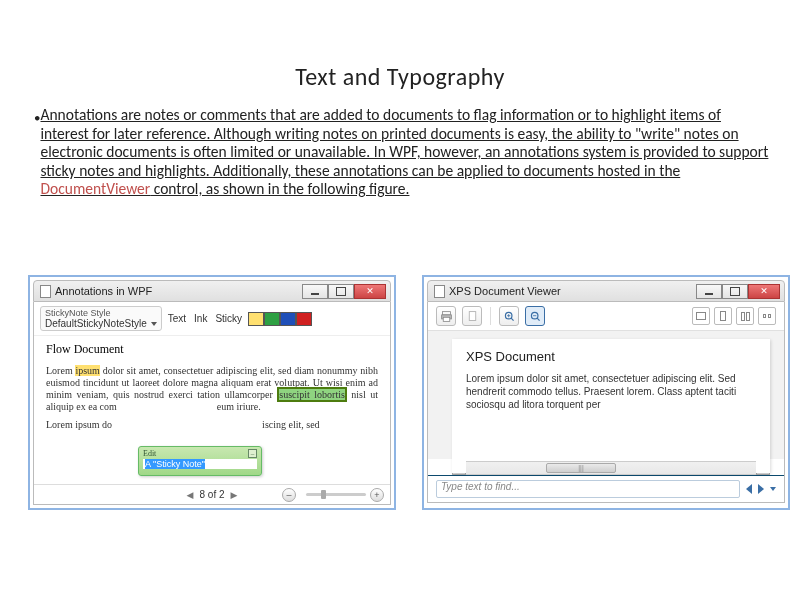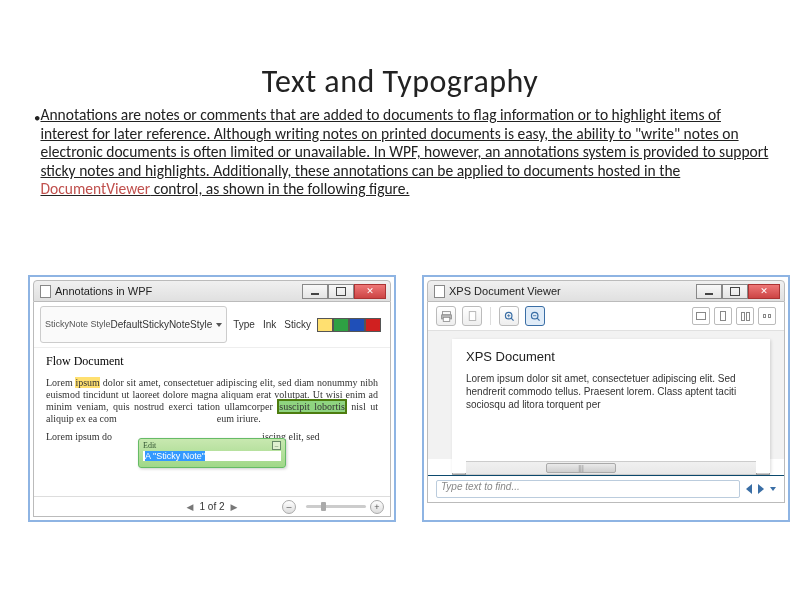--- a/index.html
+++ b/index.html
@@ -1,17 +1,17 @@
 <!DOCTYPE html>
 <html><head>
 <meta charset="utf-8">
 <style>
 * { margin: 0; padding: 0; box-sizing: border-box; }
 body { width: 800px; height: 600px; background: white; font-family: Calibri, Arial, sans-serif; position: relative; }
-.title { text-align: center; font-size: 32px; font-weight: normal; color: #222; margin-top: 62px; letter-spacing: 0.5px; }
+.title { text-align: center; font-size: 24px; font-weight: normal; color: #222; margin-top: 62px; letter-spacing: 0.5px; }
 .bullet-wrap { position: absolute; top: 106px; left: 28px; width: 744px; }
 .bullet { display: flex; align-items: flex-start; }
 .bullet-dot { width: 24px; font-size: 13px; color: #222; padding-top: 4px; padding-left: 6px; }
 .body-text { font-size: 15.5px; line-height: 18.5px; color: #222; text-decoration: underline; }
 .body-text .link { color: #c0504d; }
 .figures { position: absolute; top: 275px; left: 28px; display: flex; gap: 26px; }
 .fig-frame { border: 2px solid #8eb4e3; padding: 3px; background: white; }
 
 
 .win { width: 358px; font-size: 11px; font-family: 'Segoe UI', Arial, sans-serif; }
@@ -21,33 +21,33 @@
 .titlebar-text { color: #222; font-size: 11px; }
 .win-btns { display: flex; gap: 0; }
 .win-btn { width: 26px; height: 15px; border: 1px solid #888; font-size: 9px; display: flex; align-items: center; justify-content: center; background: linear-gradient(to bottom, #f8f8f8, #e4e4e4); }
 .win-btn.min::after { content: ''; width: 8px; height: 2px; background: #444; margin-top: 5px; }
 .win-btn.max::after { content: ''; width: 8px; height: 7px; border: 1px solid #444; }
 .win-btn.close { background: linear-gradient(to bottom, #e77, #c44); border-color: #a33; color: white; width: 32px; }
 .win-body { border: 1px solid #bbb; border-top: none; background: white; }
 
 
 .toolbar1 { display: flex; align-items: center; gap: 4px; padding: 4px 6px; border-bottom: 1px solid #eee; }
-.style-group { display: flex; border: 1px solid #ccc; border-radius: 3px; padding: 12px 4px; font-size: 9px; background: #fafafa; }
+.style-group { display: flex; flex-direction: column; border: 1px solid #ccc; border-radius: 3px; padding: 1px 4px; font-size: 9px; background: #fafafa; }
 .style-group .lbl { color: #555; font-size: 9px; }
 .style-dd { display: flex; align-items: center; gap: 4px; font-size: 10px; color: #333; }
 .dd-arrow { width: 0; height: 0; border-left: 3px solid transparent; border-right: 3px solid transparent; border-top: 4px solid #555; }
 .txtbtn { font-size: 10px; color: #333; padding: 0 2px; }
 .swatches { display: flex; gap: 0; }
 .swatch { width: 16px; height: 14px; border: 1px solid #555; }
 .content1 { padding: 6px 12px 0 12px; height: 148px; position: relative; overflow: hidden; font-family: 'Times New Roman', serif; }
 .flow-h { font-weight: normal; font-size: 12px; margin-bottom: 8px; }
 .flow-p { font-size: 10px; line-height: 12px; text-align: justify; color: #333; }
 .hl { background: #ffe070; }
 .hl2 { background: #8fd480; border: 2px solid #4d7c0f; }
-.sticky { position: absolute; left: 104px; top: 90px; width: 148px; background: linear-gradient(to bottom, #c8e8b0, #a0d888); border: 1px solid #6b6; border-radius: 3px; box-shadow: 1px 1px 3px rgba(0,0,0,0.2); padding: 2px 4px 6px 4px; }
+.sticky { position: absolute; left: 104px; top: 110px; width: 124px; background: linear-gradient(to bottom, #c8e8b0, #a0d888); border: 1px solid #6b6; border-radius: 3px; box-shadow: 1px 1px 3px rgba(0,0,0,0.2); padding: 2px 4px 6px 4px; }
 .sticky-head { display: flex; justify-content: space-between; font-size: 8px; color: #353; }
 .sticky-close { width: 9px; height: 9px; border: 1px solid #686; display: flex; align-items: center; justify-content: center; font-size: 7px; color: #353; background: #dff0d0; }
 .sticky-body { background: white; font-size: 9px; padding: 0 2px; margin-top: 1px; font-family: Arial, sans-serif; }
 .sticky-sel { background: #3399ff; color: white; }
 .pager { display: flex; align-items: center; justify-content: center; gap: 6px; padding: 2px; border-top: 1px solid #ddd; position: relative; font-size: 10px; color: #333; height: 20px; }
 .round-btn { width: 14px; height: 14px; border-radius: 50%; border: 1px solid #aaa; background: linear-gradient(to bottom, #fff, #ddd); display: flex; align-items: center; justify-content: center; font-size: 9px; color: #555; }
 .zoom-slider { width: 60px; height: 3px; background: #ccc; margin-left: 6px; position: relative; border-radius: 2px; }
 .zoom-thumb { position: absolute; left: 15px; top: -3px; width: 5px; height: 9px; background: #aaa; border-radius: 1px; }
 
 
@@ -104,21 +104,21 @@
       </div>
       <div class="win-body">
         <div class="toolbar1">
           <div class="style-group">
             <span class="lbl">StickyNote Style</span>
             <div class="style-dd">
               <span>DefaultStickyNoteStyle</span>
               <div class="dd-arrow"></div>
             </div>
           </div>
-          <span class="txtbtn">Type</span>
+          <span class="txtbtn">Text</span>
           <span class="txtbtn">Ink</span>
           <span class="txtbtn">Sticky</span>
           <div class="swatches">
             <div class="swatch" style="background:#ffe070"></div>
             <div class="swatch" style="background:#2ea043"></div>
             <div class="swatch" style="background:#1f4fb8"></div>
             <div class="swatch" style="background:#d02020"></div>
           </div>
         </div>
         <div class="content1">
@@ -132,21 +132,21 @@
           <div class="sticky">
             <div class="sticky-head">
               <span>Edit</span>
               <div class="sticky-close">–</div>
             </div>
             <div class="sticky-body"><span class="sticky-sel">A "Sticky Note"</span></div>
           </div>
         </div>
         <div class="pager">
           <span style="font-size:9px;color:#777">◀</span>
-          <span>1 of 2</span>
+          <span>8 of 2</span>
           <span style="font-size:9px;color:#777">▶</span>
           <div style="position:absolute;right:6px;display:flex;align-items:center;gap:4px">
             <div class="round-btn">–</div>
             <div class="zoom-slider">
                 <div class="zoom-thumb"></div>
               </div>
             <div class="round-btn">+</div>
           </div>
         </div>
       </div>

